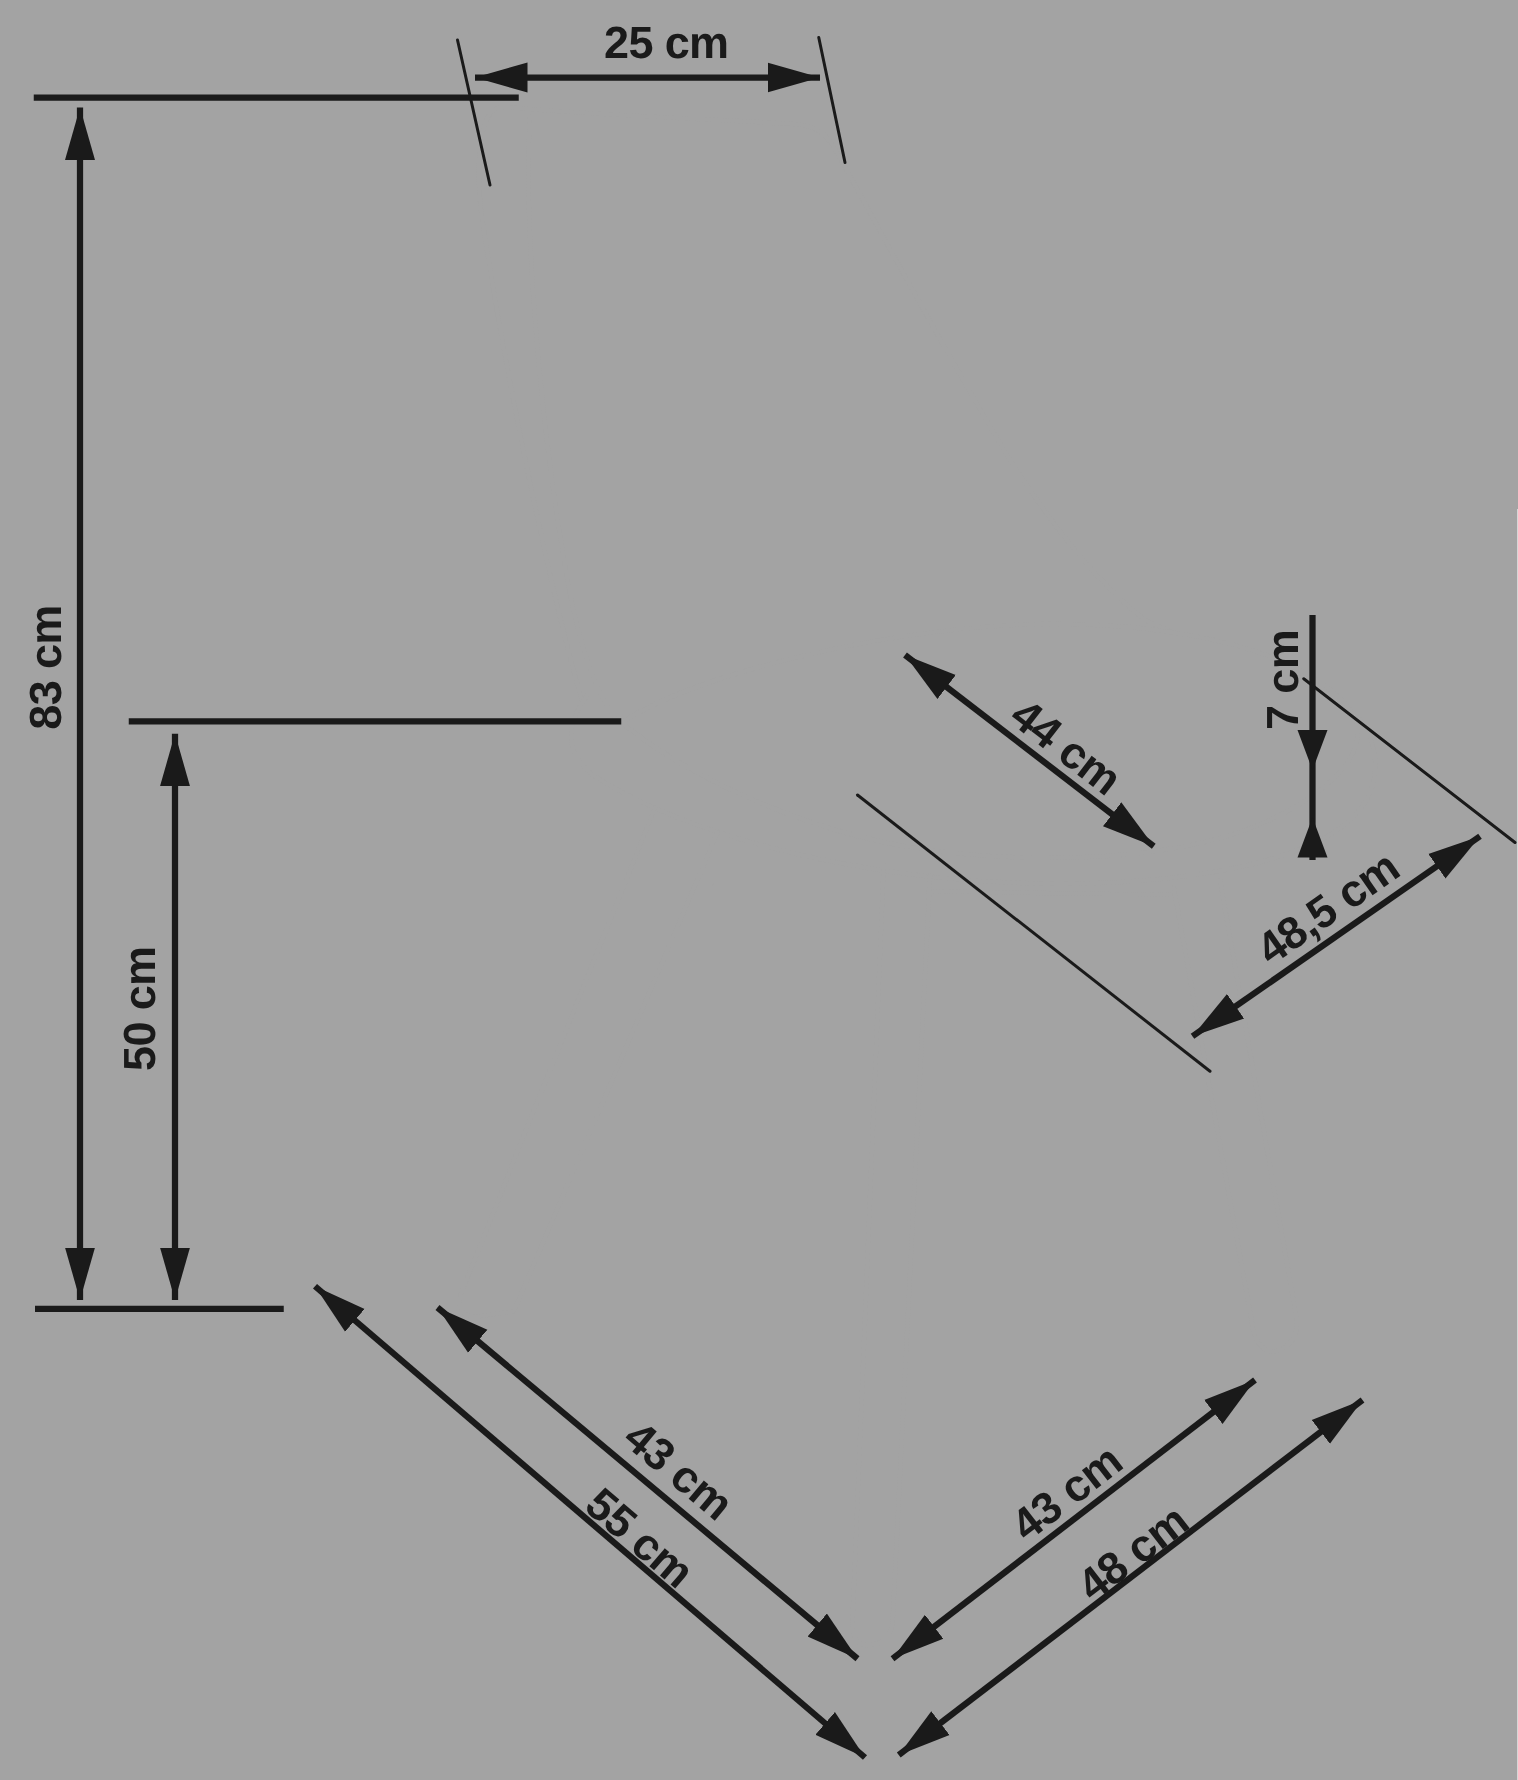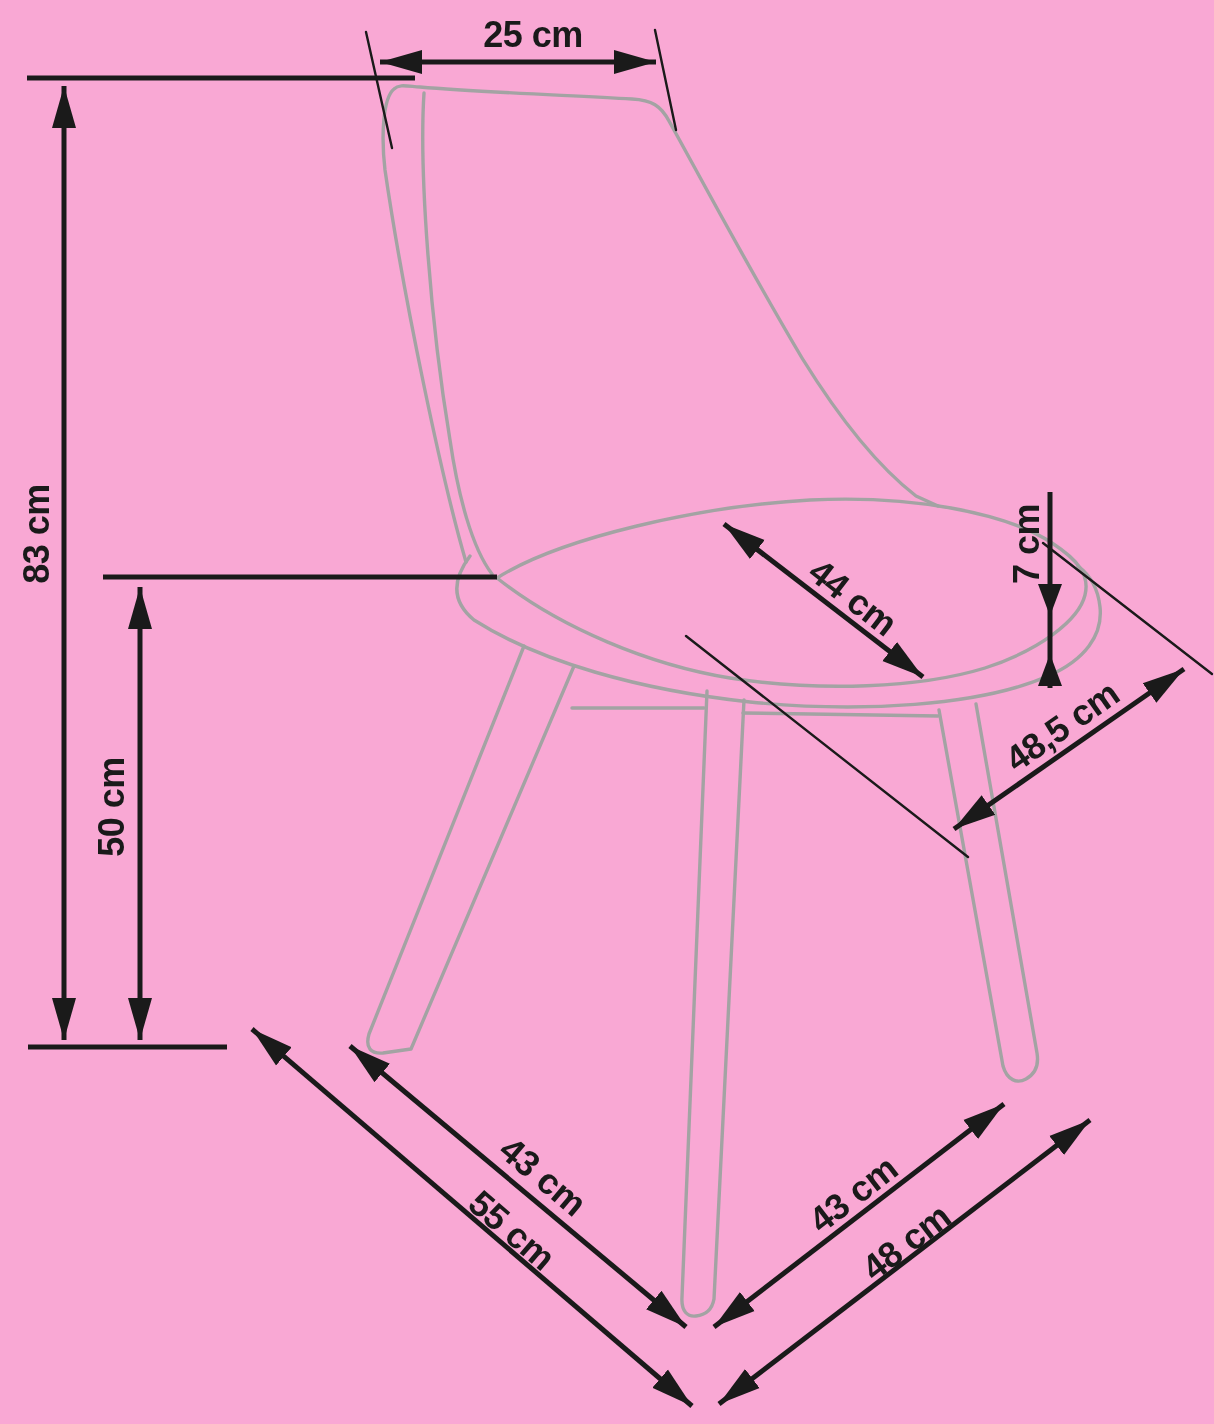--- a/index.html
+++ b/index.html
@@ -4,21 +4,21 @@
 <style>
   html, body {
     margin: 0;
     padding: 0;
     background: #ffffff;
   }
   .stage {
     position: relative;
     width: 1214px;
     height: 1424px;
-    background: #f9a8d4;
+    background: #a3a3a3;
     font-family: "Liberation Sans", sans-serif;
   }
   svg { display: block; }
 
   .chair {
     fill: none;
     stroke: #a3a3a3;
     stroke-width: 3.4;
     stroke-linecap: round;
     stroke-linejoin: round;

